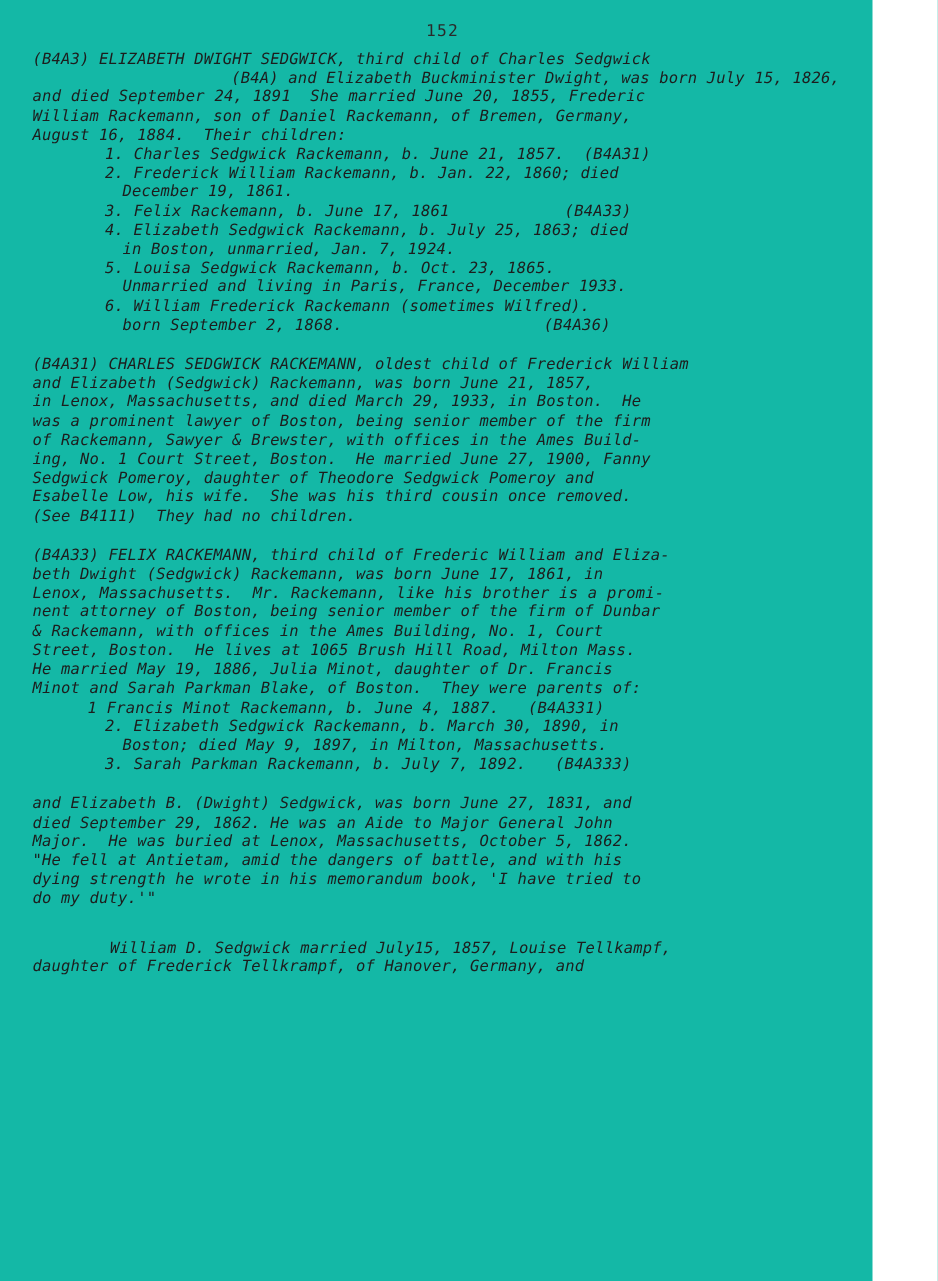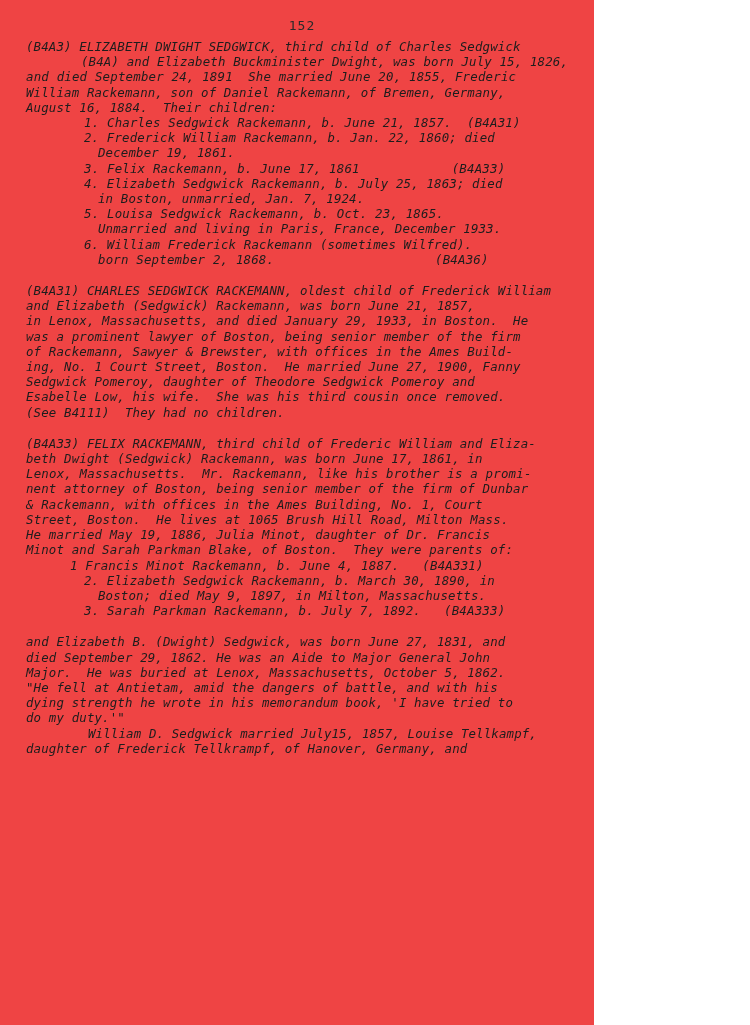--- a/index.html
+++ b/index.html
@@ -9,23 +9,23 @@
   }
   body {
     width: 750px;
     height: 1025px;
     overflow: hidden;
     font-family: "DejaVu Sans Mono", "Liberation Mono", monospace;
     color: #1b1b1b;
   }
   .page {
     position: relative;
-    width: 594px;
+    width: 698px;
     height: 1025px;
-    background: #ef4444;
+    background: #14b8a6;
     box-sizing: border-box;
     padding: 18px 26px 0 26px;
   }
   .page-number {
     text-align: center;
     font-size: 13px;
     letter-spacing: 1px;
     color: #2a2a2a;
     margin: 0 0 6px 0;
     padding-left: 10px;
@@ -39,21 +39,21 @@
     letter-spacing: 0.15px;
     white-space: pre;
     color: #1d1d1d;
     font-style: italic;
   }
   .line.hang1 { padding-left: 0px; }
   .line.ind1 { padding-left: 28px; text-align: right; }
   .line.ind2 { padding-left: 44px; }
   .line.ind3 { padding-left: 58px; }
   .line.ind4 { padding-left: 72px; }
-  .line.ind-para { padding-left: 62px; }
+  .line.ind-para { padding-left: 62px; margin-top: 24px; }
   
   .entry:nth-child(odd) .line:nth-child(3n) { letter-spacing: 0.2px; }
 </style>
 </head>
 <body>
 
 <div class="page">
 
   <div class="page-number">152</div>
 
@@ -71,21 +71,21 @@
         <div class="line ind3">4. Elizabeth Sedgwick Rackemann, b. July 25, 1863; died</div>
         <div class="line ind4">in Boston, unmarried, Jan. 7, 1924.</div>
         <div class="line ind3">5. Louisa Sedgwick Rackemann, b. Oct. 23, 1865.</div>
         <div class="line ind4">Unmarried and living in Paris, France, December 1933.</div>
         <div class="line ind3">6. William Frederick Rackemann (sometimes Wilfred).</div>
         <div class="line ind4">born September 2, 1868.                     (B4A36)</div>
       </div>
       <div class="entry">
         <div class="line hang1">(B4A31) CHARLES SEDGWICK RACKEMANN, oldest child of Frederick William</div>
         <div class="line hang1">and Elizabeth (Sedgwick) Rackemann, was born June 21, 1857,</div>
-        <div class="line hang1">in Lenox, Massachusetts, and died January 29, 1933, in Boston.  He</div>
+        <div class="line hang1">in Lenox, Massachusetts, and died March 29, 1933, in Boston.  He</div>
         <div class="line hang1">was a prominent lawyer of Boston, being senior member of the firm</div>
         <div class="line hang1">of Rackemann, Sawyer &amp; Brewster, with offices in the Ames Build-</div>
         <div class="line hang1">ing, No. 1 Court Street, Boston.  He married June 27, 1900, Fanny</div>
         <div class="line hang1">Sedgwick Pomeroy, daughter of Theodore Sedgwick Pomeroy and</div>
         <div class="line hang1">Esabelle Low, his wife.  She was his third cousin once removed.</div>
         <div class="line hang1">(See B4111)  They had no children.</div>
       </div>
       <div class="entry">
         <div class="line hang1">(B4A33) FELIX RACKEMANN, third child of Frederic William and Eliza-</div>
         <div class="line hang1">beth Dwight (Sedgwick) Rackemann, was born June 17, 1861, in</div>

